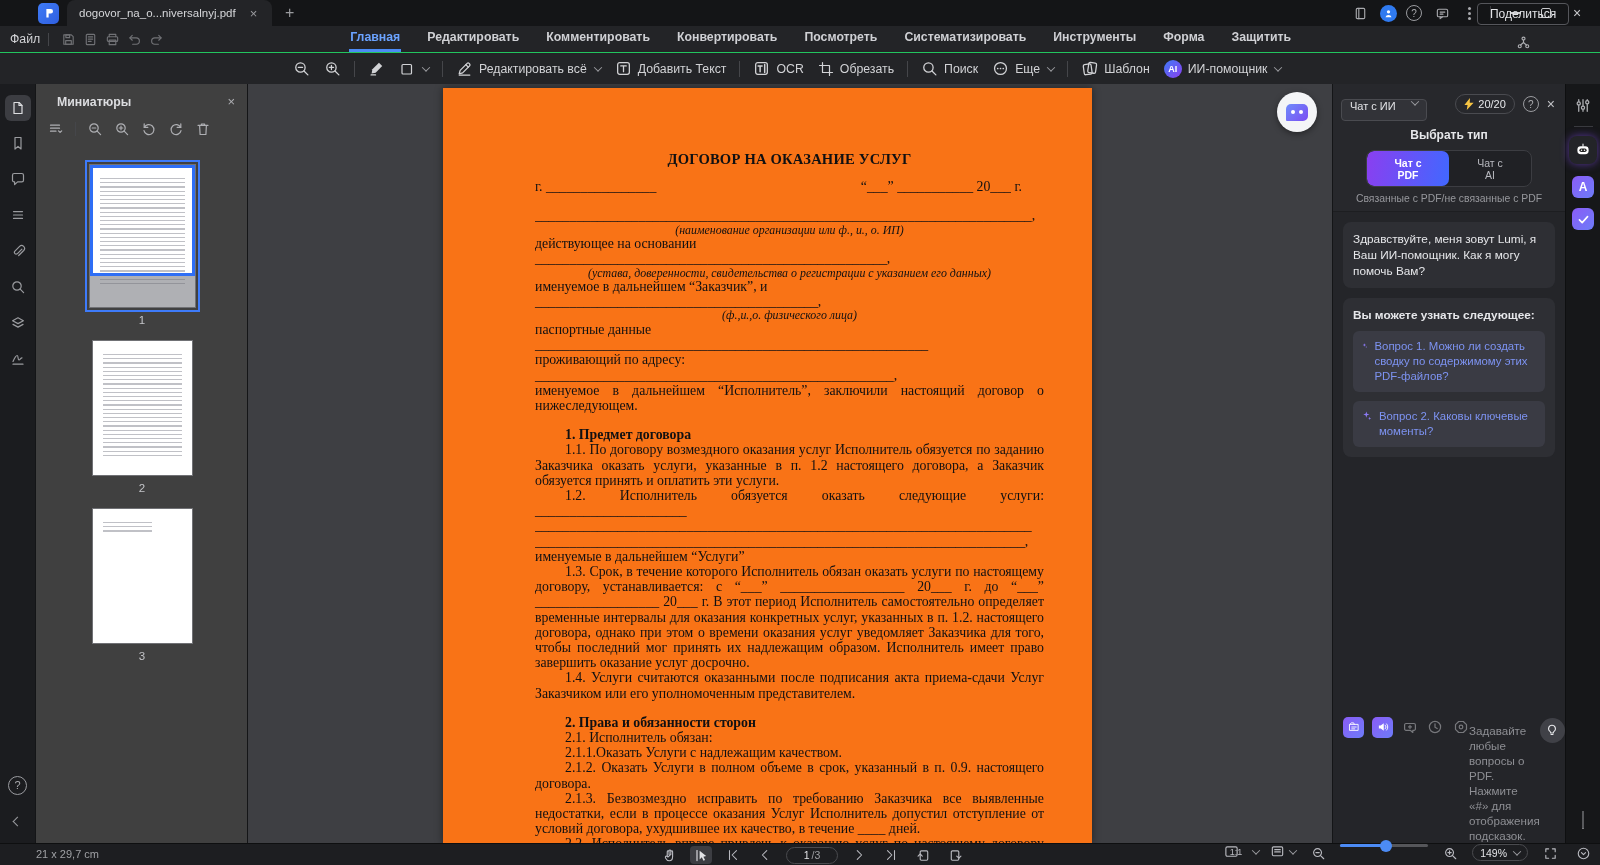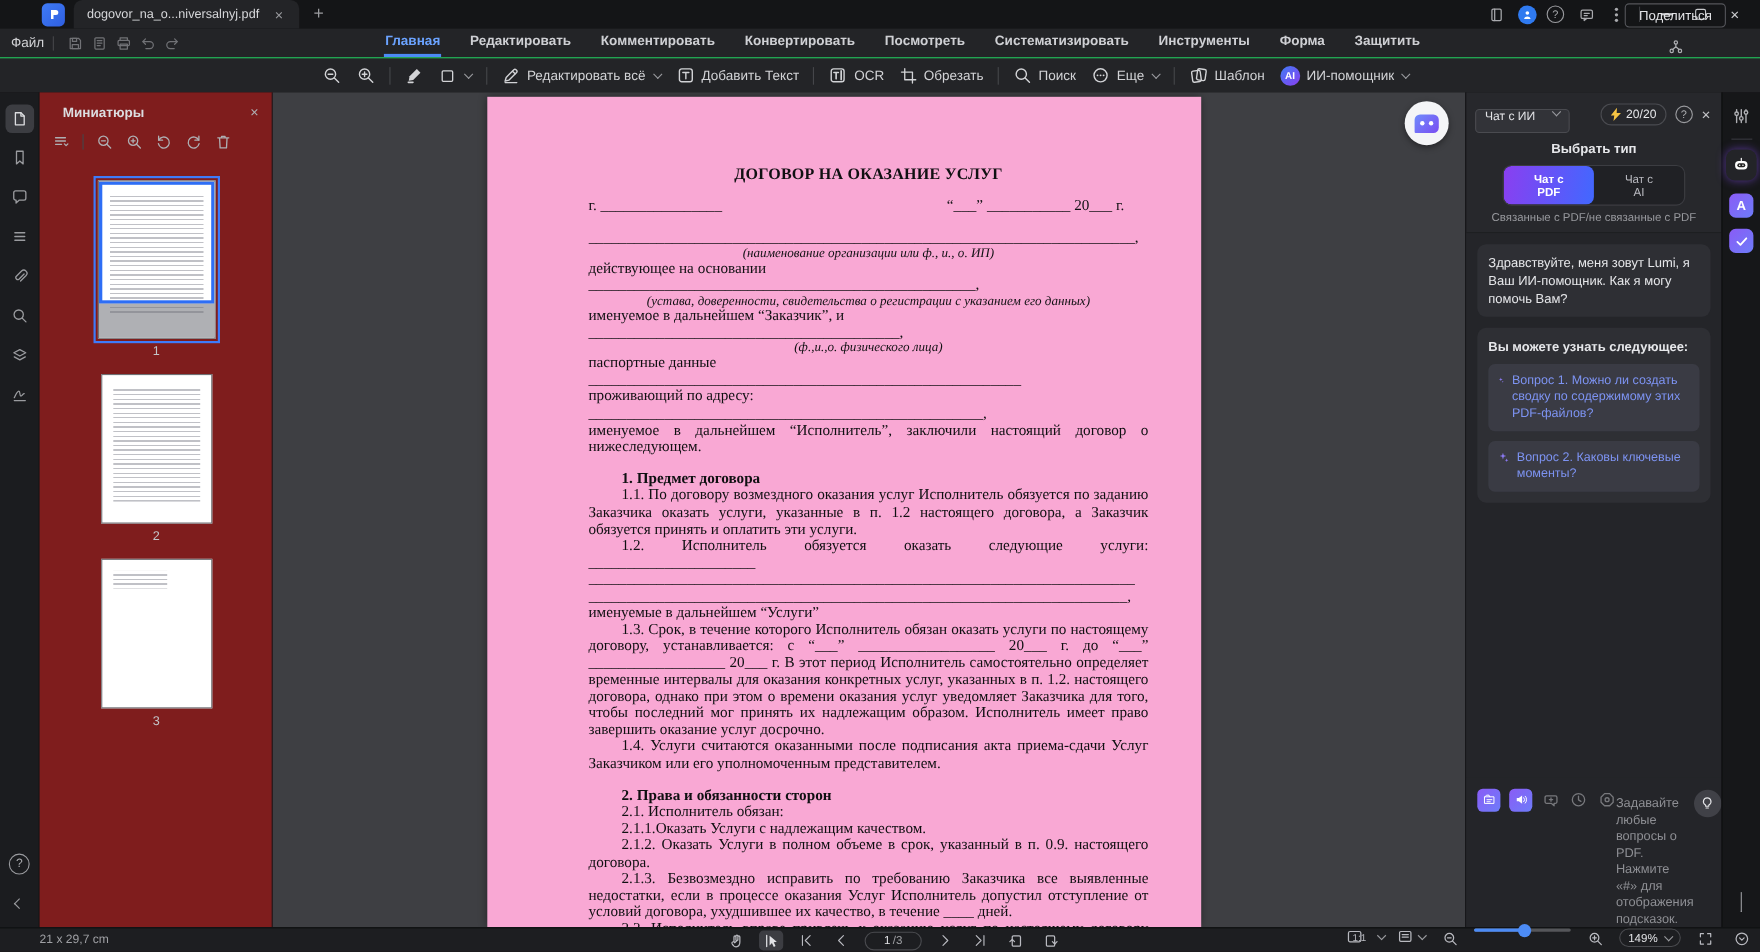--- a/index.html
+++ b/index.html
@@ -59,21 +59,21 @@
   
   .main { position:absolute; left:0; top:84px; width:1600px; height:759px; }
 
   
   .leftrail { position:absolute; left:0; top:0; width:36px; height:759px; background:#1b1c1f; border-right:1px solid #141517; }
   .lr-ic { position:absolute; left:50%; transform:translateX(-50%); width:26px; height:26px; display:flex;
     align-items:center; justify-content:center; color:#9a9b9f; border-radius:6px; }
   .lr-ic.active { background:#3c3d42; color:#dcdde0; }
 
   
-  .thumbpanel { position:absolute; left:36px; top:0; width:212px; height:759px; background:#7f1d1d; border-right:1px solid #141517; }
+  .thumbpanel { position:absolute; left:36px; top:0; width:212px; height:759px; background:#404040; border-right:1px solid #141517; }
   .tp-head { display:flex; align-items:center; padding:10px 12px 6px 21px; }
   .tp-title { font-size:12.3px; font-weight:700; color:#dcdde0; }
   .tp-close { margin-left:auto; color:#aeafb3; font-size:13px; }
   .tp-tools { display:flex; align-items:center; gap:11px; padding:6px 0 0 12px; color:#aeafb3; }
   .tp-sep { width:1px; height:14px; background:#45464a; }
   .thumbs { position:absolute; left:0; top:68px; width:212px; bottom:0; display:flex; flex-direction:column;
     align-items:center; gap:14px; padding-top:12px; }
   .thumb { display:flex; flex-direction:column; align-items:center; }
   .thumb-page { position:relative; width:101px; height:136px; background:#fff; border:1px solid #707175; overflow:hidden; }
   .thumb.selected .thumb-page { width:107px; height:144px; outline:2px solid #3e7bfa; outline-offset:2px; }
@@ -83,21 +83,21 @@
   .thumb-viewport { display:none; }
   .thumb.selected .thumb-viewport { display:block; position:absolute; left:0; top:0; right:0; height:78%;
     border:3px solid #2e6ef5; }
   .thumb-grayzone { display:none; }
   .thumb.selected .thumb-grayzone { display:block; position:absolute; left:0; right:0; bottom:0; height:22%;
     background:rgba(110,112,118,.55); }
   .thumb-num { margin-top:6px; font-size:11.5px; color:#c3c4c8; }
 
   
   .docarea { position:absolute; left:248px; top:0; width:1084px; height:759px; background:#3e3f43; overflow:hidden; }
-  .page { position:absolute; left:195px; top:4px; width:649px; height:755px; background:#f9a8d4;
+  .page { position:absolute; left:195px; top:4px; width:649px; height:755px; background:#f97316;
     box-shadow:0 0 8px rgba(0,0,0,.45); color:#101012; font-family:"Liberation Serif", serif; overflow:hidden; }
   .page-inner { padding:64px 48px 0 92px; font-size:13.8px; line-height:15.2px; }
   .doc-title { text-align:center; font-weight:700; font-size:14.6px; margin-bottom:12px; letter-spacing:.2px; }
   .dateline { display:flex; justify-content:space-between; margin-bottom:14px; }
   .dateline .r { padding-right:22px; }
   .dline { white-space:pre-wrap; }
   .d-fill { white-space:nowrap; overflow:hidden; }
   .d-caption { text-align:center; font-style:italic; font-size:11.9px; line-height:12.5px; }
   .d-body { }
   .d-just { text-align:justify; }

